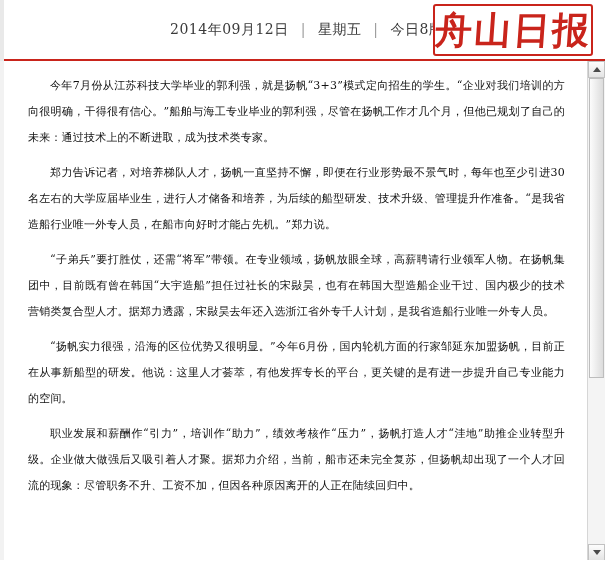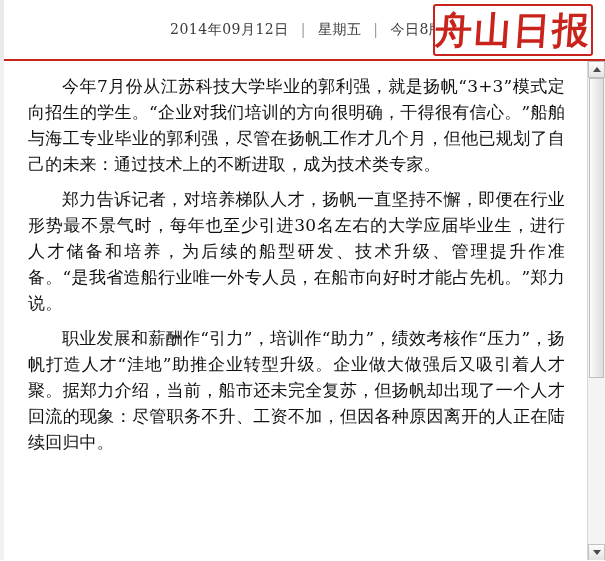--- a/index.html
+++ b/index.html
@@ -99,21 +99,21 @@
     top: 0;
     width: 583px;
     height: 500px;
     box-sizing: border-box;
     padding: 12px 22px 10px 24px;
     overflow: hidden;
     background: #ffffff;
   }
   .para {
     font-family: "DejaVu Serif", "Liberation Serif", serif;
-    font-size: 17px;
+    font-size: 11px;
     line-height: 26px;
     color: #111111;
     text-align: justify;
     text-indent: 2em;
     margin: 0 0 9px 0;
     letter-spacing: 0.2px;
   }
   
   .scrollbar {
     position: absolute;
@@ -199,20 +199,22 @@
       <span class="logo-text">舟山日报</span>
     </div>
   </div>
 
   <div class="article-wrap">
     <div class="left-gutter"></div>
 
     <div class="article">
       <p class="para">今年7月份从江苏科技大学毕业的郭利强，就是扬帆“3+3”模式定向招生的学生。“企业对我们培训的方向很明确，干得很有信心。”船舶与海工专业毕业的郭利强，尽管在扬帆工作才几个月，但他已规划了自己的未来：通过技术上的不断进取，成为技术类专家。</p>
       <p class="para">郑力告诉记者，对培养梯队人才，扬帆一直坚持不懈，即便在行业形势最不景气时，每年也至少引进30名左右的大学应届毕业生，进行人才储备和培养，为后续的船型研发、技术升级、管理提升作准备。“是我省造船行业唯一外专人员，在船市向好时才能占先机。”郑力说。</p>
+      <p class="para">“子弟兵”要打胜仗，还需“将军”带领。在专业领域，扬帆放眼全球，高薪聘请行业领军人物。在扬帆集团中，目前既有曾在韩国“大宇造船”担任过社长的宋敡昊，也有在韩国大型造船企业干过、国内极少的技术营销类复合型人才。据郑力透露，宋敡昊去年还入选浙江省外专千人计划，是我省造船行业唯一外专人员。</p>
+      <p class="para">“扬帆实力很强，沿海的区位优势又很明显。”今年6月份，国内轮机方面的行家邹延东加盟扬帆，目前正在从事新船型的研发。他说：这里人才荟萃，有他发挥专长的平台，更关键的是有进一步提升自己专业能力的空间。</p>
       <p class="para">职业发展和薪酬作“引力”，培训作“助力”，绩效考核作“压力”，扬帆打造人才“洼地”助推企业转型升级。企业做大做强后又吸引着人才聚。据郑力介绍，当前，船市还未完全复苏，但扬帆却出现了一个人才回流的现象：尽管职务不升、工资不加，但因各种原因离开的人正在陆续回归中。</p>
     </div>
   </div>
 
   <div class="scrollbar">
     <div class="sb-btn sb-up">
       <span class="arrow-up"></span>
     </div>
     <div class="sb-track">
       <div class="sb-thumb"></div>

